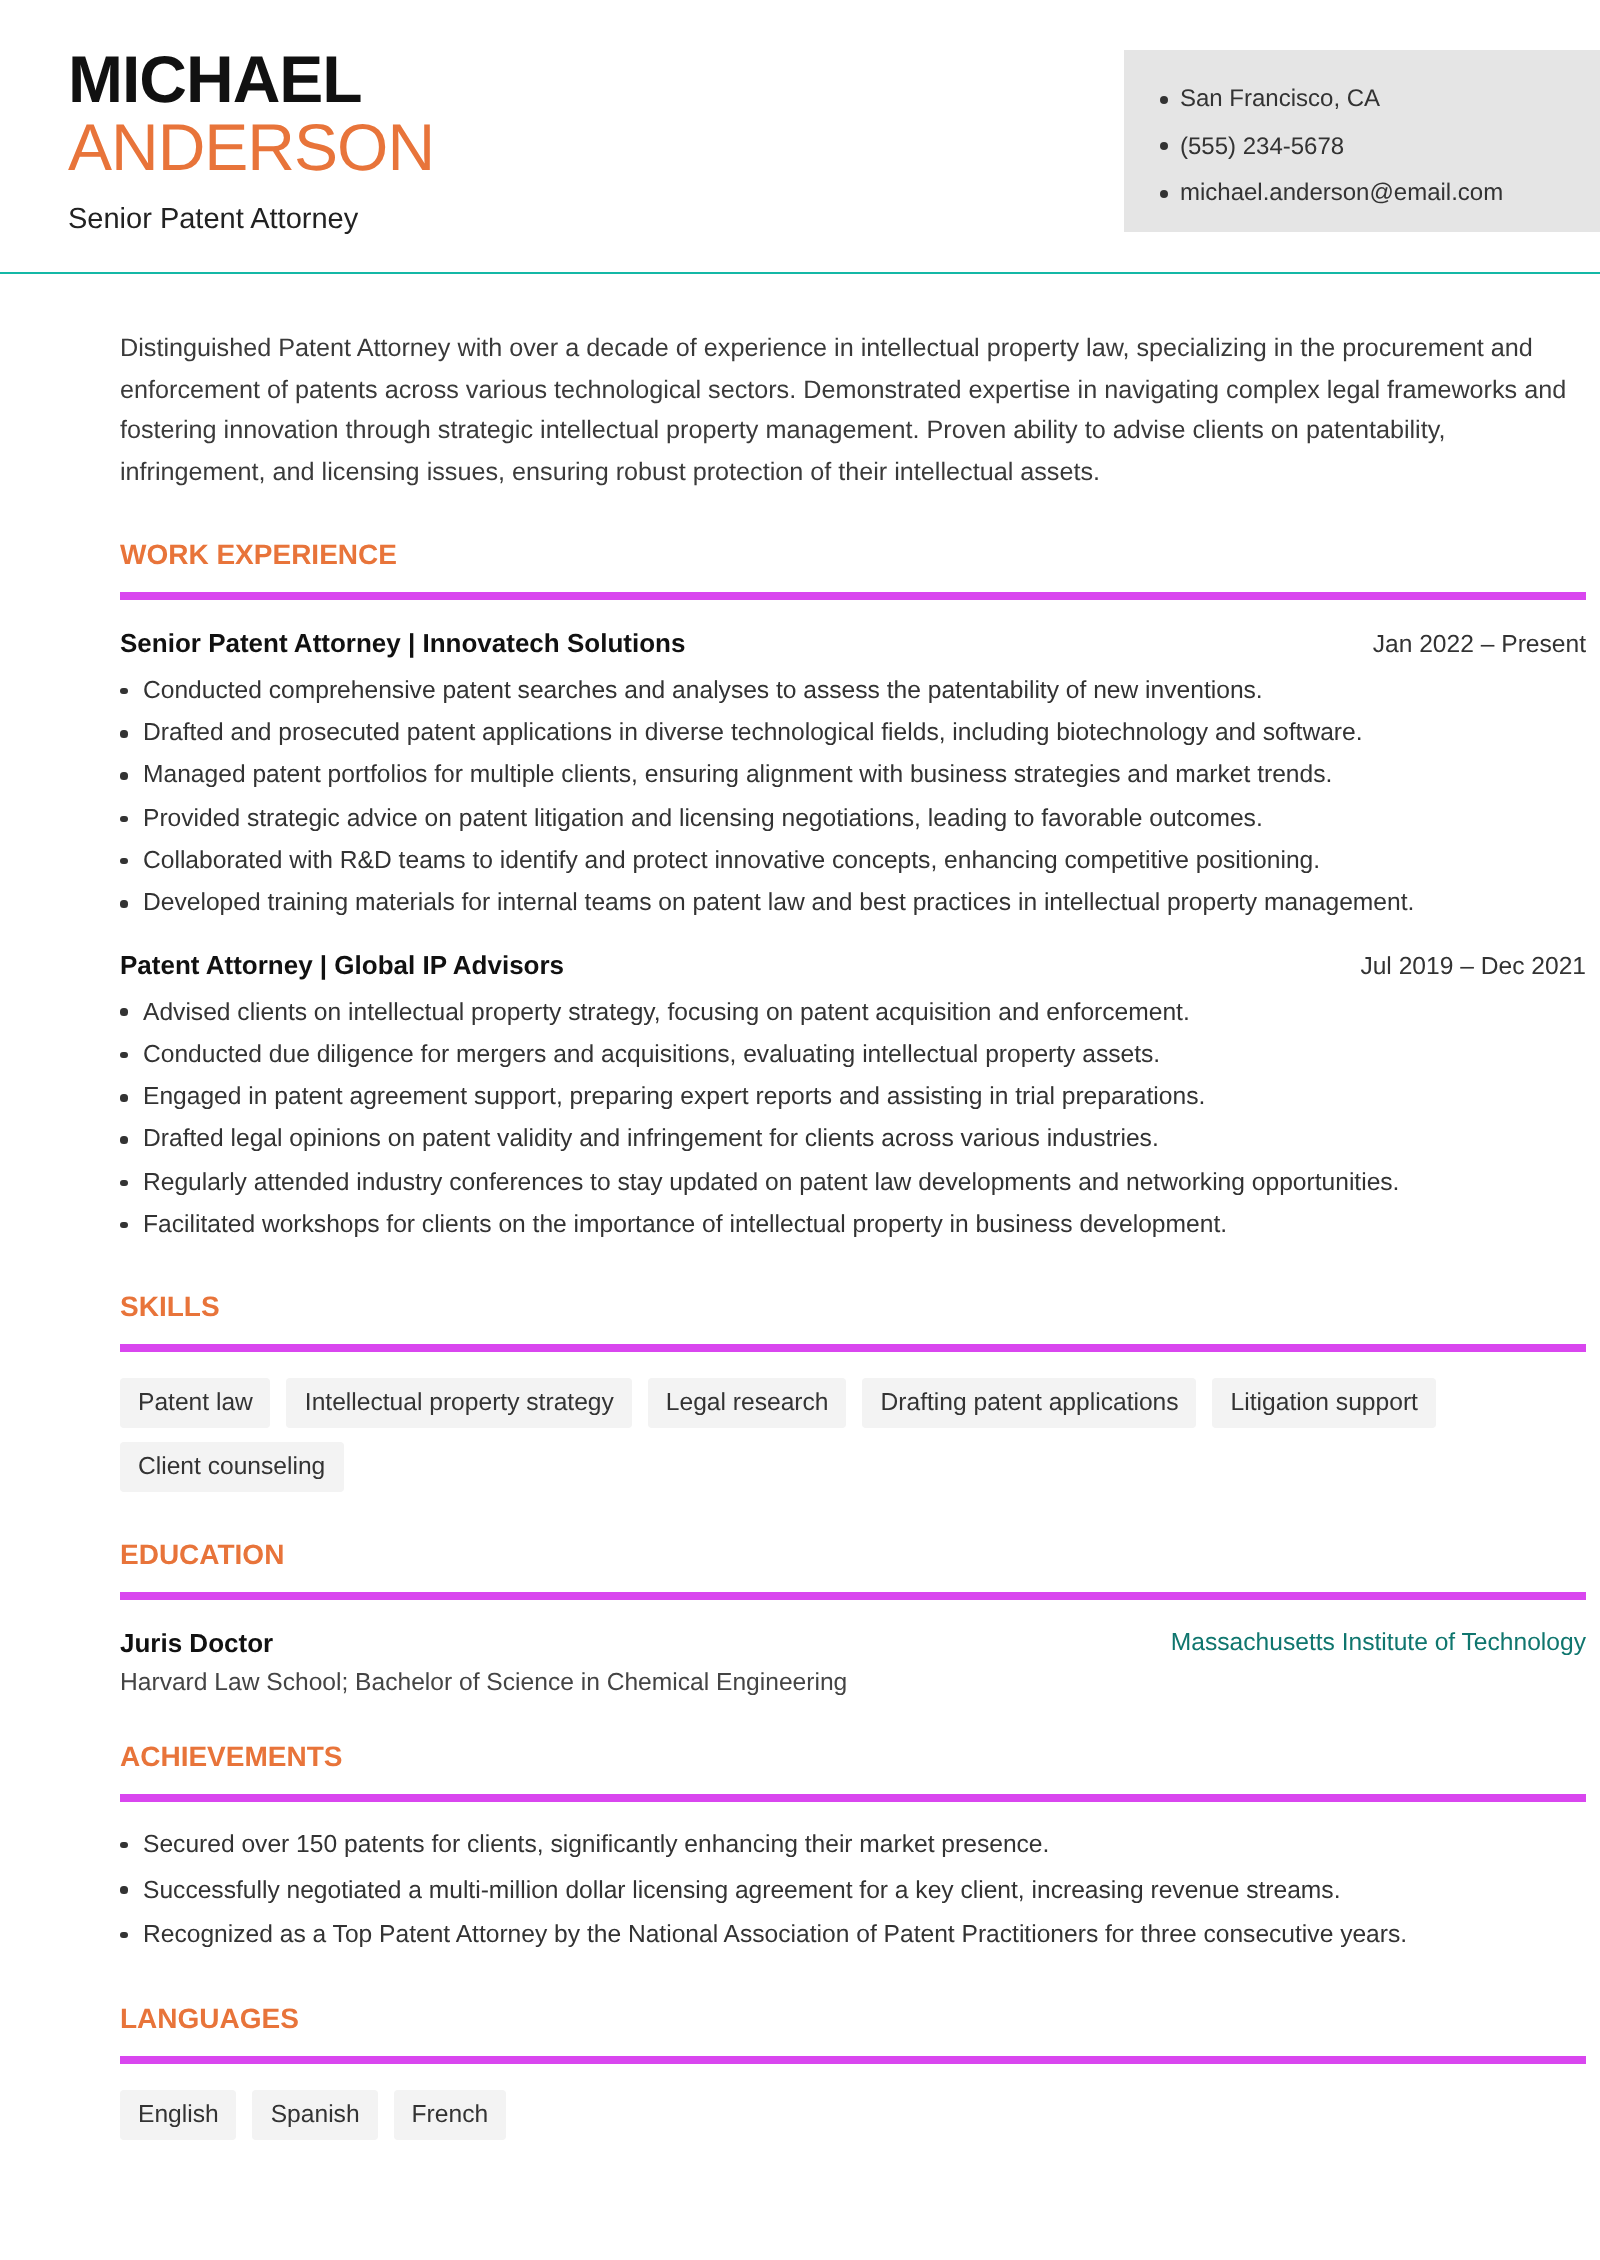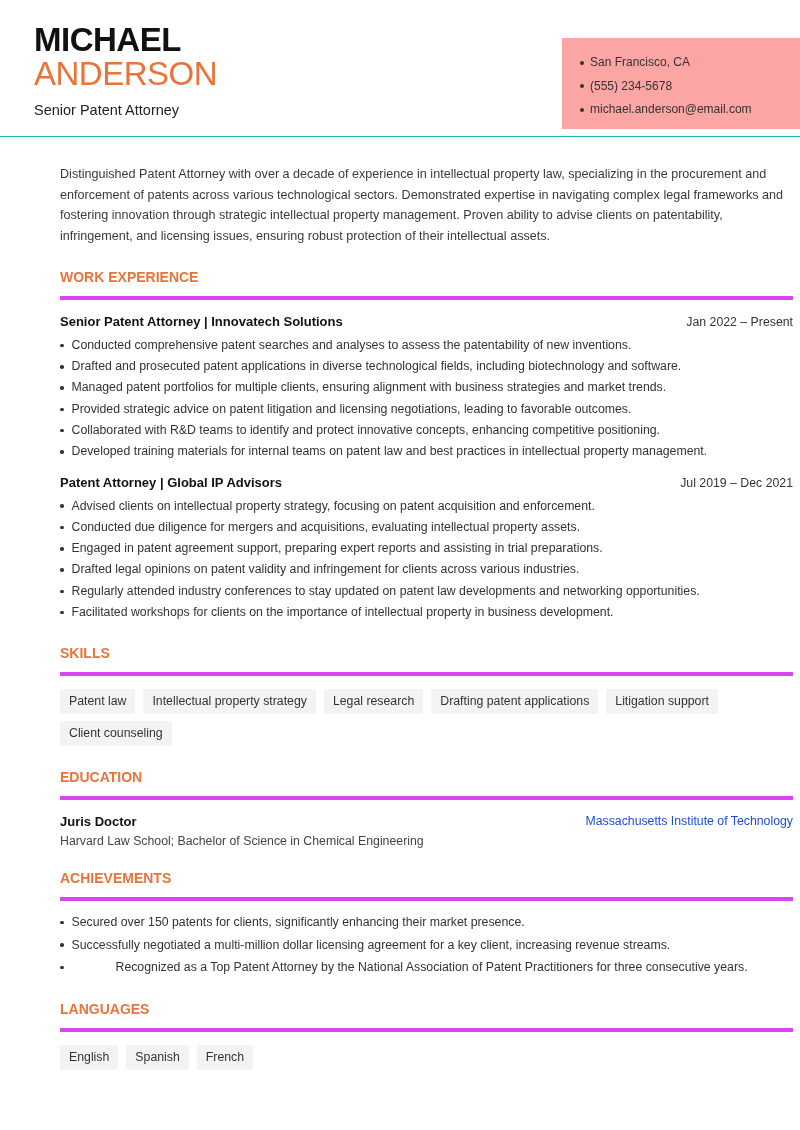--- a/index.html
+++ b/index.html
@@ -5,21 +5,21 @@
     * { box-sizing: border-box; margin: 0; padding: 0; }
     html, body { width: 800px; height: 1130px; background: #ffffff; }
     body { font-family: "Liberation Sans", sans-serif; color: #333333; position: relative; overflow: hidden; }
 
     .header { position: relative; height: 137px; border-bottom: 1px solid #14b8a6; }
     .name-block { position: absolute; left: 34px; top: 24px; }
     .first-name { font-size: 33px; font-weight: 700; color: #111111; line-height: 32px; letter-spacing: -0.5px; }
     .last-name { font-size: 33px; font-weight: 400; color: #e8743a; line-height: 36px; letter-spacing: -0.5px; }
     .job-title { font-size: 14.5px; color: #222222; margin-top: 10px; }
 
-    .contact-box { position: absolute; left: 562px; top: 38px; width: 238px; height: 91px; background: #fca5a5; padding: 13px 0 0 18px; }
+    .contact-box { position: absolute; left: 562px; top: 25px; width: 238px; height: 91px; background: #e5e5e5; padding: 13px 0 0 18px; }
     .contact-item { font-size: 12px; color: #333333; line-height: 23.5px; display: flex; align-items: center; }
     .bullet { display: inline-block; width: 4px; height: 4px; border-radius: 50%; background: #333333; margin-right: 6px; flex: none; }
 
     .content { position: absolute; left: 34px; top: 164px; width: 733px; margin-left: 26px; }
     .summary { font-size: 12.6px; line-height: 20.7px; color: #3a3a3a; }
 
     .section-title { font-size: 14px; font-weight: 700; color: #e8743a; margin-top: 22px; padding-bottom: 11px; border-bottom: 4px solid #d946ef; }
 
     .job { margin-top: 14px; }
     .job-head { display: flex; justify-content: space-between; align-items: baseline; margin-bottom: 6px; }
@@ -27,21 +27,21 @@
     .job-dates { font-size: 12.3px; color: #333333; }
     .bullets { list-style: none; }
     .bullets li { font-size: 12.3px; color: #333333; line-height: 21.3px; display: flex; align-items: center; }
     .bullets li .bullet { margin-left: 0; margin-right: 8px; width: 3.5px; height: 3.5px; }
 
     .chips { display: flex; flex-wrap: wrap; margin-top: 13px; }
     .chip { background: #f3f3f3; font-size: 12.3px; color: #333333; padding: 0 9px; height: 25px; line-height: 25px; margin: 0 8px 7px 0; border-radius: 2px; }
 
     .edu-head { display: flex; justify-content: space-between; margin-top: 14px; }
     .edu-degree { font-size: 13px; font-weight: 700; color: #111111; text-align: right; }
-    .edu-school { font-size: 12.3px; color: #1d4ed8; }
+    .edu-school { font-size: 12.3px; color: #0f766e; }
     .edu-sub { font-size: 12.3px; color: #444444; margin-top: 5px; }
   </style>
 </head>
 <body>
 
 <div class="header">
   <div class="name-block">
     <div class="first-name">MICHAEL</div>
     <div class="last-name">ANDERSON</div>
     <div class="job-title">Senior Patent Attorney</div>
@@ -153,21 +153,21 @@
   <div class="section-title">ACHIEVEMENTS</div>
   <ul class="bullets" style="margin-top:10px;">
     <li style="line-height:22.5px;">
         <span class="bullet"></span>
         <span>Secured over 150 patents for clients, significantly enhancing their market presence.</span>
       </li>
     <li style="line-height:22.5px;text-align:right;">
         <span class="bullet"></span>
         <span>Successfully negotiated a multi-million dollar licensing agreement for a key client, increasing revenue streams.</span>
       </li>
-    <li style="line-height:22.5px;gap:44px;">
+    <li style="line-height:22.5px;">
         <span class="bullet"></span>
         <span>Recognized as a Top Patent Attorney by the National Association of Patent Practitioners for three consecutive years.</span>
       </li>
   </ul>
 
   <div class="section-title">LANGUAGES</div>
   <div class="chips">
     <span class="chip">English</span>
     <span class="chip">Spanish</span>
     <span class="chip">French</span>

